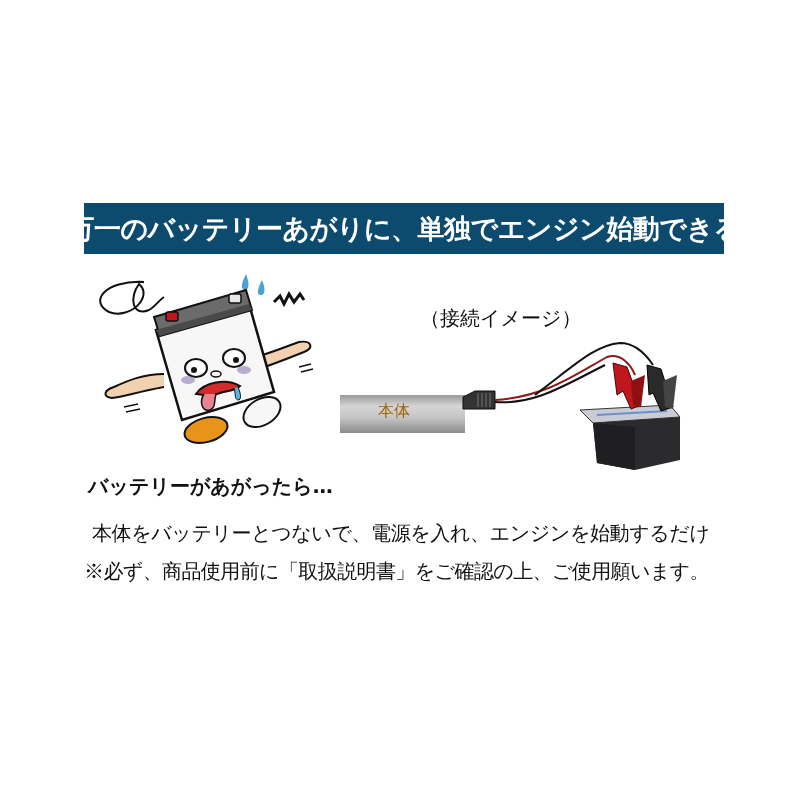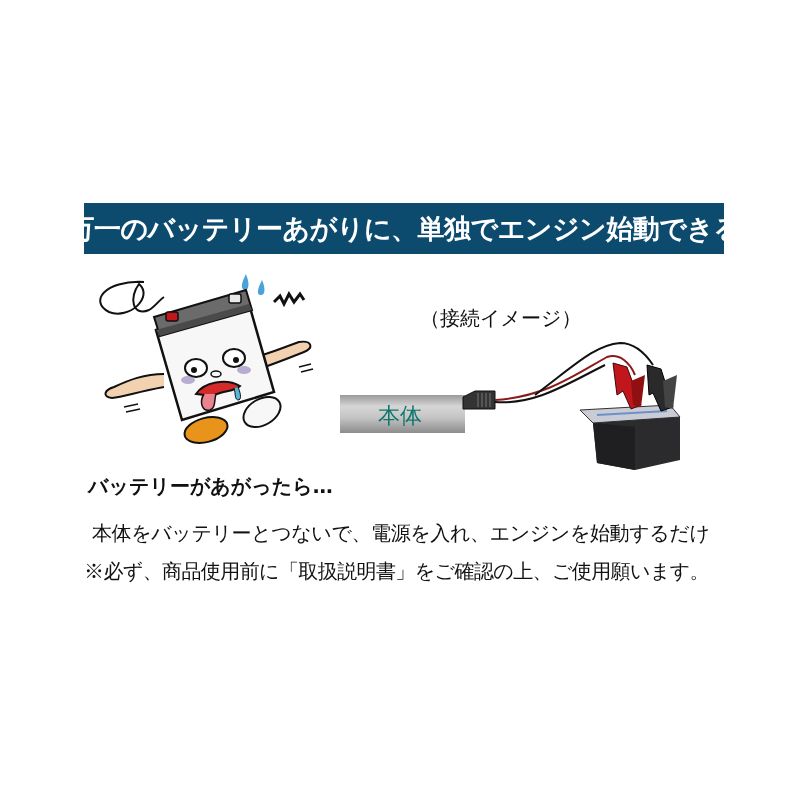--- a/index.html
+++ b/index.html
@@ -11,21 +11,21 @@
     position: absolute; left: 84px; top: 203px; width: 640px; height: 51px;
     background: #0c4a6e; color: #fff; display: flex; align-items: center; justify-content: center;
     font-size: 27px; font-weight: bold; letter-spacing: -0.5px; white-space: nowrap;
   }
   .mascot { position: absolute; left: 84px; top: 262px; width: 250px; height: 195px; }
   .caption-img {
     position: absolute; left: 420px; top: 296px; font-size: 20px; white-space: nowrap; color: #111; margin-top: 9px;
   }
   .diagram { position: absolute; left: 335px; top: 335px; width: 370px; height: 135px; }
   .unit-label {
-    position: absolute; left: 378px; top: 401px; font-size: 22px; color: #0f766e;
+    position: absolute; left: 378px; top: 401px; font-size: 16px; color: #a16207;
   }
   .line1 { position: absolute; left: 88px; top: 473px; font-size: 20px; white-space: nowrap; font-weight: bold; }
   .line2 { position: absolute; left: 92px; top: 520px; font-size: 20px; white-space: nowrap; letter-spacing: -0.4px; }
   .line3 { position: absolute; left: 84px; top: 558px; font-size: 20px; white-space: nowrap; letter-spacing: -0.6px; font-family: Liberation Mono, monospace; }
 </style>
 </head>
 <body>
 
 <div class="banner">
   <span>万一のバッテリーあがりに、単独でエンジン始動できる</span>

